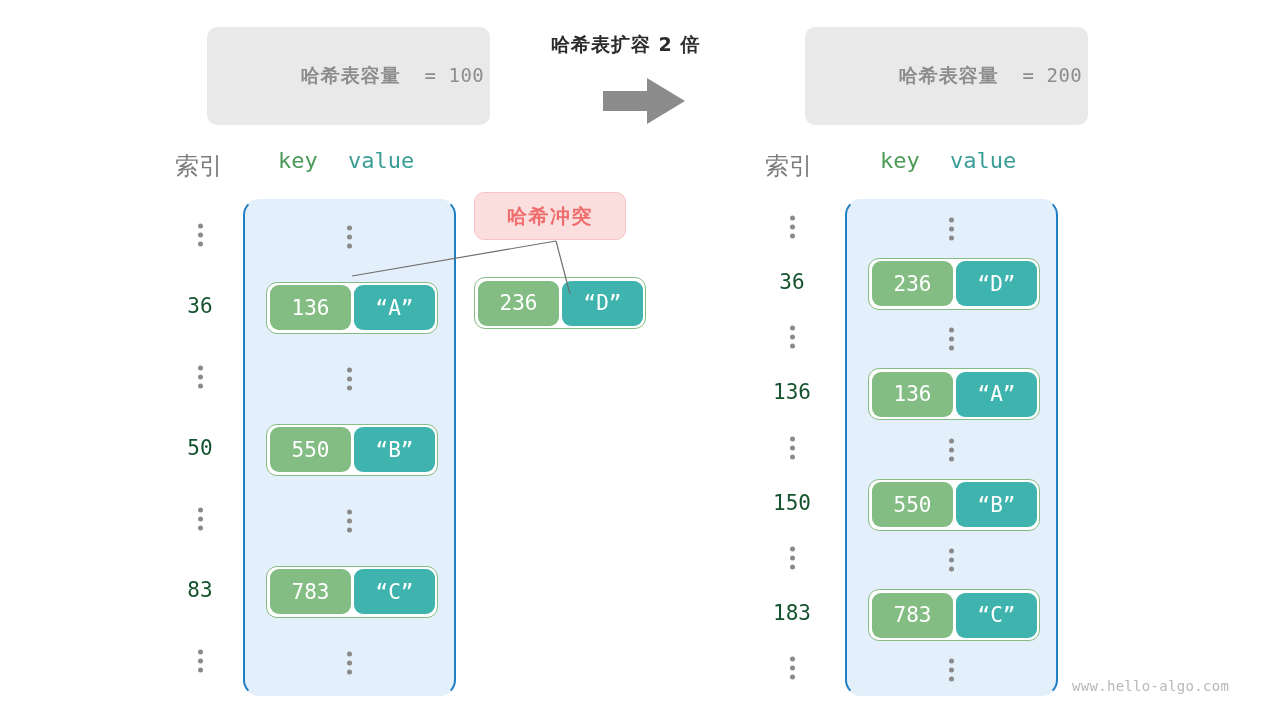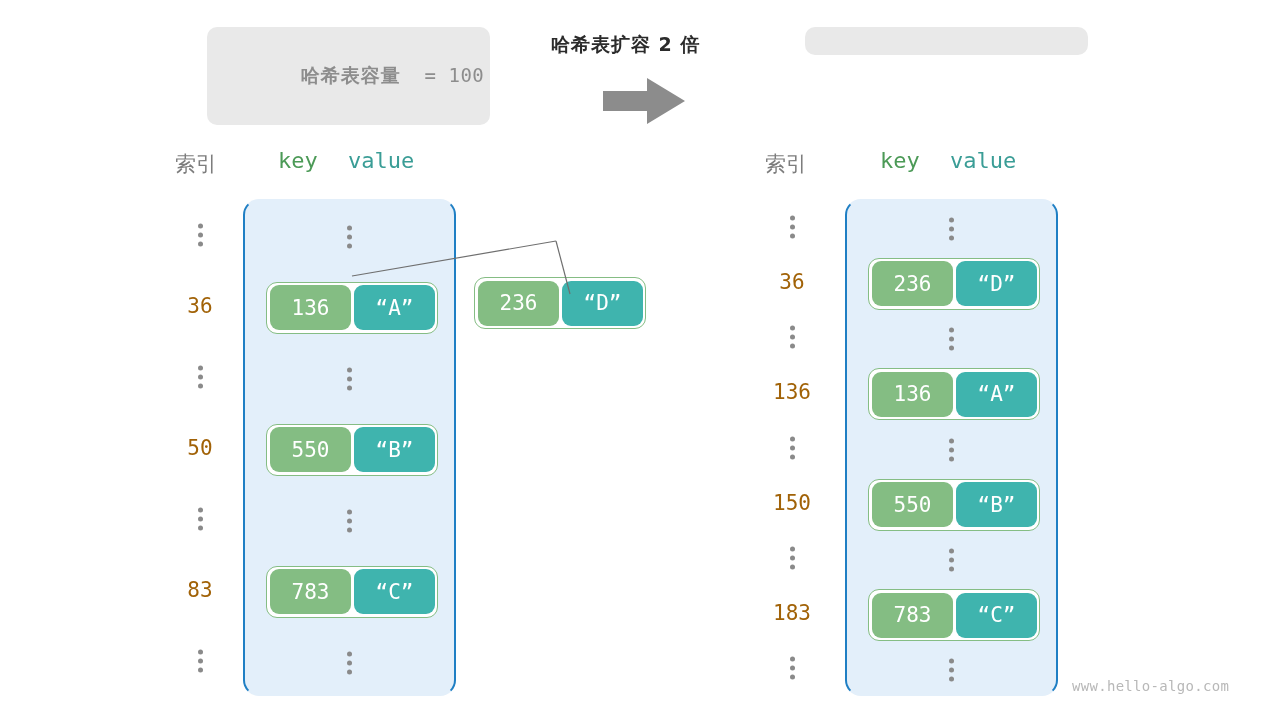--- a/index.html
+++ b/index.html
@@ -41,41 +41,41 @@
   }
   .arrow-wrap { position: absolute; }
 
   
   .col-head {
     position: absolute;
     font-family: "DejaVu Sans Mono", "Liberation Mono", monospace;
     font-size: 22px;
     white-space: nowrap;
   }
-  .h-index { color: #7d7d7d; font-family: "DejaVu Sans", sans-serif; font-size: 21px; }
+  .h-index { color: #7d7d7d; font-family: "DejaVu Sans", sans-serif; font-size: 24px; }
   .h-key   { color: #4c9a57; }
   .h-value { color: #3a9d96; }
 
   
   .bucket {
     position: absolute;
     background: #e3effa;
     border: 2.5px solid #1f7fc4;
     border-top-color: transparent;
     border-bottom-color: transparent;
     border-radius: 16px;
   }
 
   
   .idx-col { position: absolute; }
   .idx {
     position: absolute;
     width: 100%;
     text-align: center;
-    color: #a16207;
+    color: #14532d;
     font-family: "DejaVu Sans Mono", "Liberation Mono", monospace;
     font-size: 21px;
     transform: translateY(-50%);
   }
 
   
   .dots {
     position: absolute;
     width: 100%;
     display: flex;
@@ -147,20 +147,23 @@
   </div>
 
   <div class="caption" style="left:551px; top:32px;text-align:center;">哈希表扩容 2 倍</div>
   <div class="arrow-wrap" style="left:603px; top:78px; width:82px; height:46px;">
     <svg width="82" height="46" viewBox="0 0 82 46">
       <path d="M0 13 H44 V0 L82 23 L44 46 V33 H0 Z" fill="#8c8c8c"></path>
     </svg>
   </div>
 
   <div class="info-box" style="left:805px; top:27px; width:283px;">
+    <div class="info-line">
+      <span class="lbl">哈希表容量</span><span>  </span><span>=</span><span> </span><span>200</span>
+    </div>
   </div>
 
   <div class="col-head h-index" style="left:175px; top:150px;">索引</div>
   <div class="col-head h-key" style="left:278px; top:148px;">key</div>
   <div class="col-head h-value" style="left:348px; top:148px;">value</div>
 
   <div class="bucket" style="left:243px; top:199px; width:213px; height:497px;">
       <div class="dots" style="top: 35.5px;">
         <i></i>
         <i></i>
@@ -213,20 +216,21 @@
         <i></i>
       </div>
       <div class="idx" style="top: 390.5px;">83</div>
       <div class="dots" style="top: 461.5px;">
         <i></i>
         <i></i>
         <i></i>
       </div>
     </div>
 
+  <div class="badge" style="left:474px; top:192px; width:152px; height:48px;">哈希冲突</div>
   <div class="entry" style="left:474px; top:303px; width:172px; height:52px;">
     <div class="cell key" style="width:84px;">236</div>
     <div class="cell value" style="width:82px;">“D”</div>
   </div>
 
   <svg class="overlay" width="1280" height="720">
     <line x1="352" y1="276" x2="556" y2="241" stroke="#6f6f6f" stroke-width="1.2"></line>
     <line x1="556" y1="241" x2="570" y2="294" stroke="#6f6f6f" stroke-width="1.2"></line>
   </svg>
 

